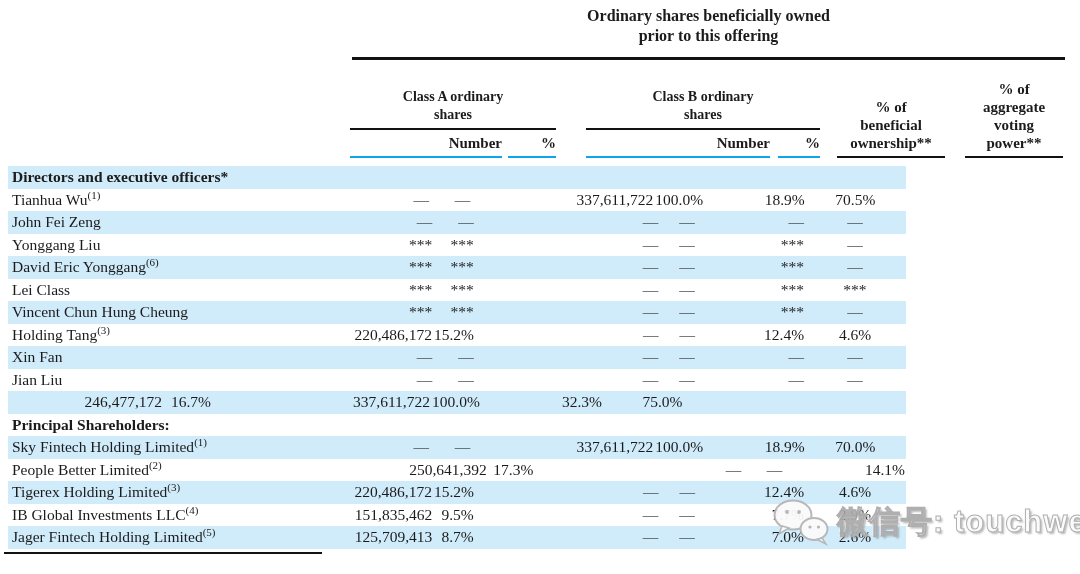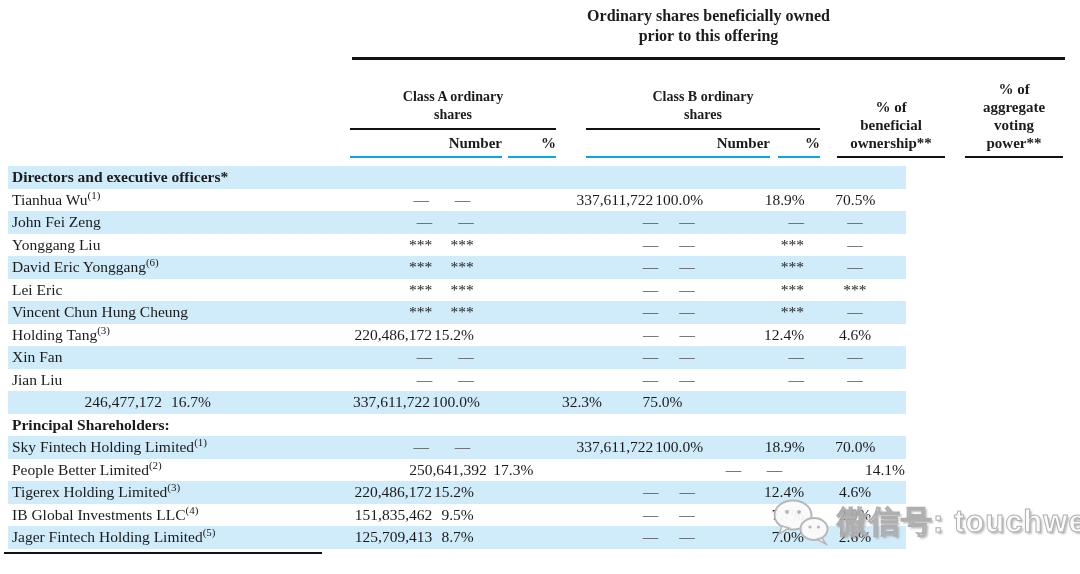--- a/index.html
+++ b/index.html
@@ -185,21 +185,21 @@
     <div class="cell a-num">***</div>
     <div class="cell a-pct">***</div>
     <div class="cell sp"></div>
     <div class="cell b-num dash">—</div>
     <div class="cell b-pct dash">—</div>
     <div class="cell ben">***</div>
     <div class="cell vot dash">—</div>
   </div>
 
   <div class="row">
-    <div class="cell name"><span>Lei Eric</span><sup></sup></div>
+    <div class="cell name"><span>Lei Class</span><sup></sup></div>
     <div class="cell a-num">***</div>
     <div class="cell a-pct">***</div>
     <div class="cell sp"></div>
     <div class="cell b-num dash">—</div>
     <div class="cell b-pct dash">—</div>
     <div class="cell ben">***</div>
     <div class="cell vot">***</div>
   </div>
 
   <div class="row shaded">

